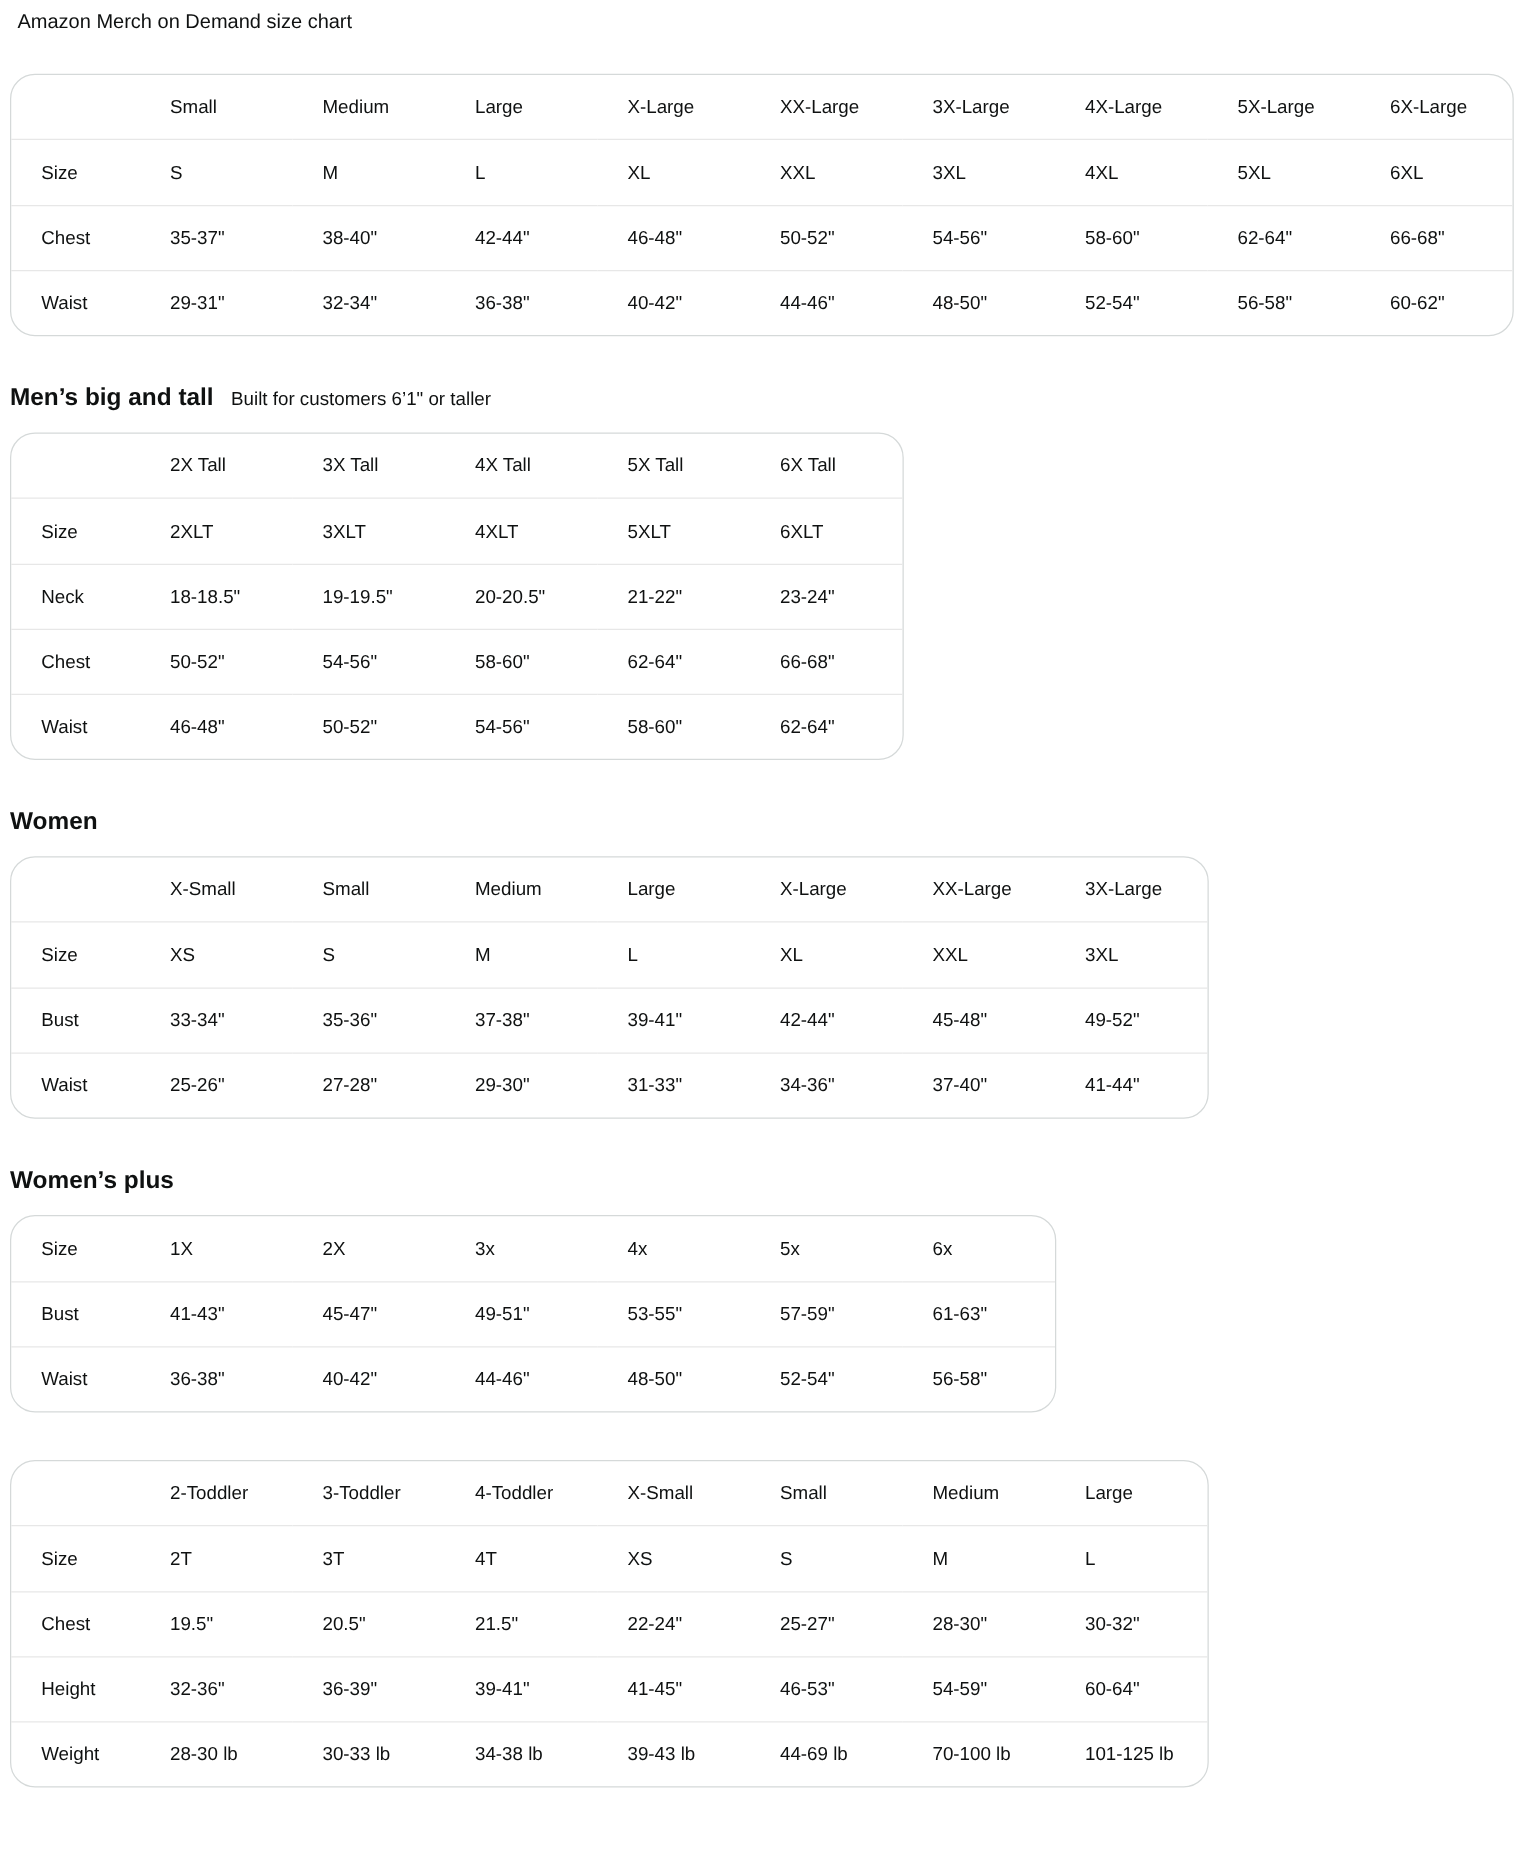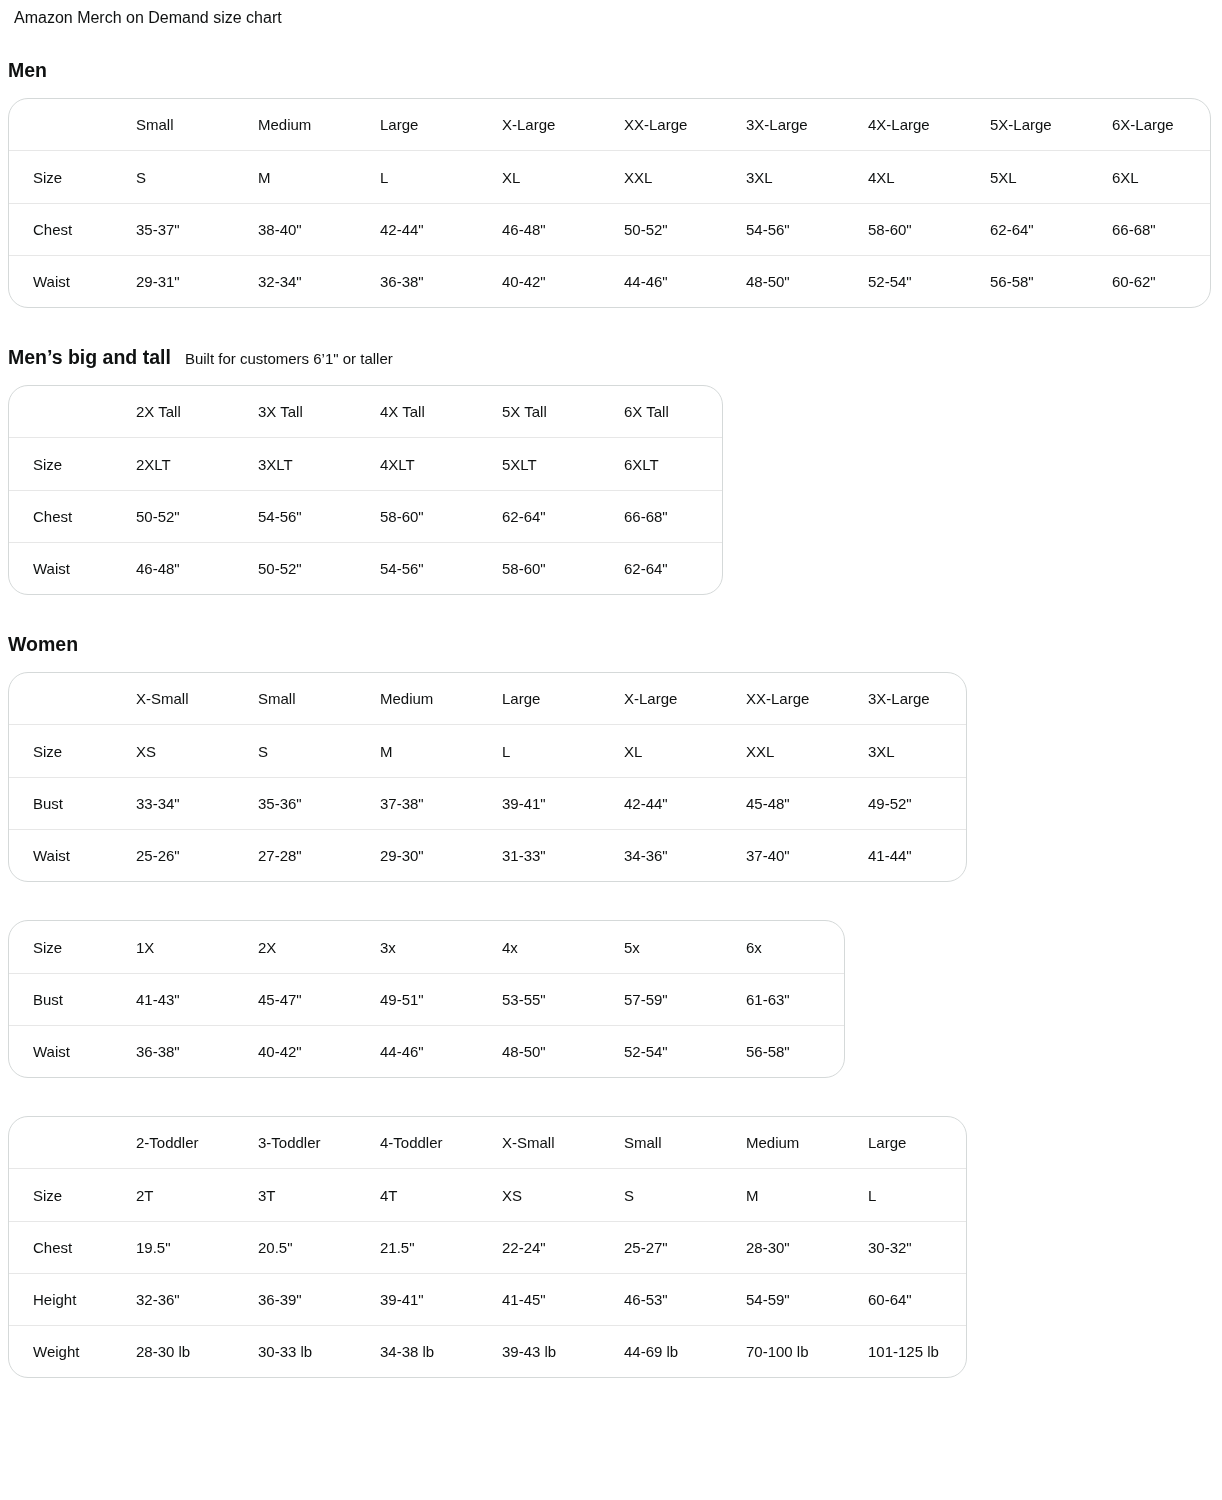--- a/index.html
+++ b/index.html
@@ -70,23 +70,20 @@
   .size-table tbody tr + tr td { border-top: 1px solid var(--divider-color); }
   .size-table tbody th.row-label { font-weight: 400; }
 </style>
 </head>
 <body>
 
 <div class="page">
   <h1 class="page-title">Amazon Merch on Demand size chart</h1>
   <div id="sections-root">
       <section class="chart-section">
-        <div class="heading-row">
-          <h2 class="section-heading">Men</h2>
-        </div>
         <table class="size-table">
           <colgroup>
             <col class="label-col">
             <col class="data-col">
             <col class="data-col">
             <col class="data-col">
             <col class="data-col">
             <col class="data-col">
             <col class="data-col">
             <col class="data-col">
@@ -174,20 +171,28 @@
           <tbody>
             <tr>
               <th class="row-label">Size</th>
               <td>2XLT</td>
               <td>3XLT</td>
               <td>4XLT</td>
               <td>5XLT</td>
               <td>6XLT</td>
             </tr>
             <tr>
+              <th class="row-label">Neck</th>
+              <td>18-18.5"</td>
+              <td>19-19.5"</td>
+              <td>20-20.5"</td>
+              <td>21-22"</td>
+              <td>23-24"</td>
+            </tr>
+            <tr>
               <th class="row-label">Chest</th>
               <td>50-52"</td>
               <td>54-56"</td>
               <td>58-60"</td>
               <td>62-64"</td>
               <td>66-68"</td>
             </tr>
             <tr>
               <th class="row-label">Waist</th>
               <td>46-48"</td>
@@ -254,20 +259,23 @@
               <td>29-30"</td>
               <td>31-33"</td>
               <td>34-36"</td>
               <td>37-40"</td>
               <td>41-44"</td>
             </tr>
           </tbody>
         </table>
       </section>
       <section class="chart-section">
+        <div class="heading-row">
+          <h2 class="section-heading">Women’s plus</h2>
+        </div>
         <table class="size-table">
           <colgroup>
             <col class="label-col">
             <col class="data-col">
             <col class="data-col">
             <col class="data-col">
             <col class="data-col">
             <col class="data-col">
             <col class="data-col">
           </colgroup>

